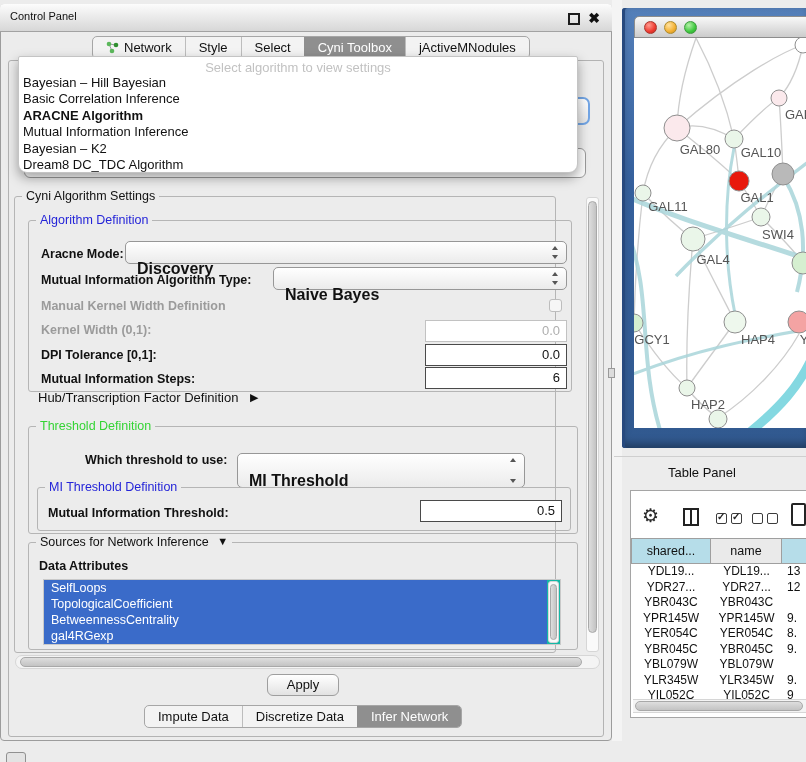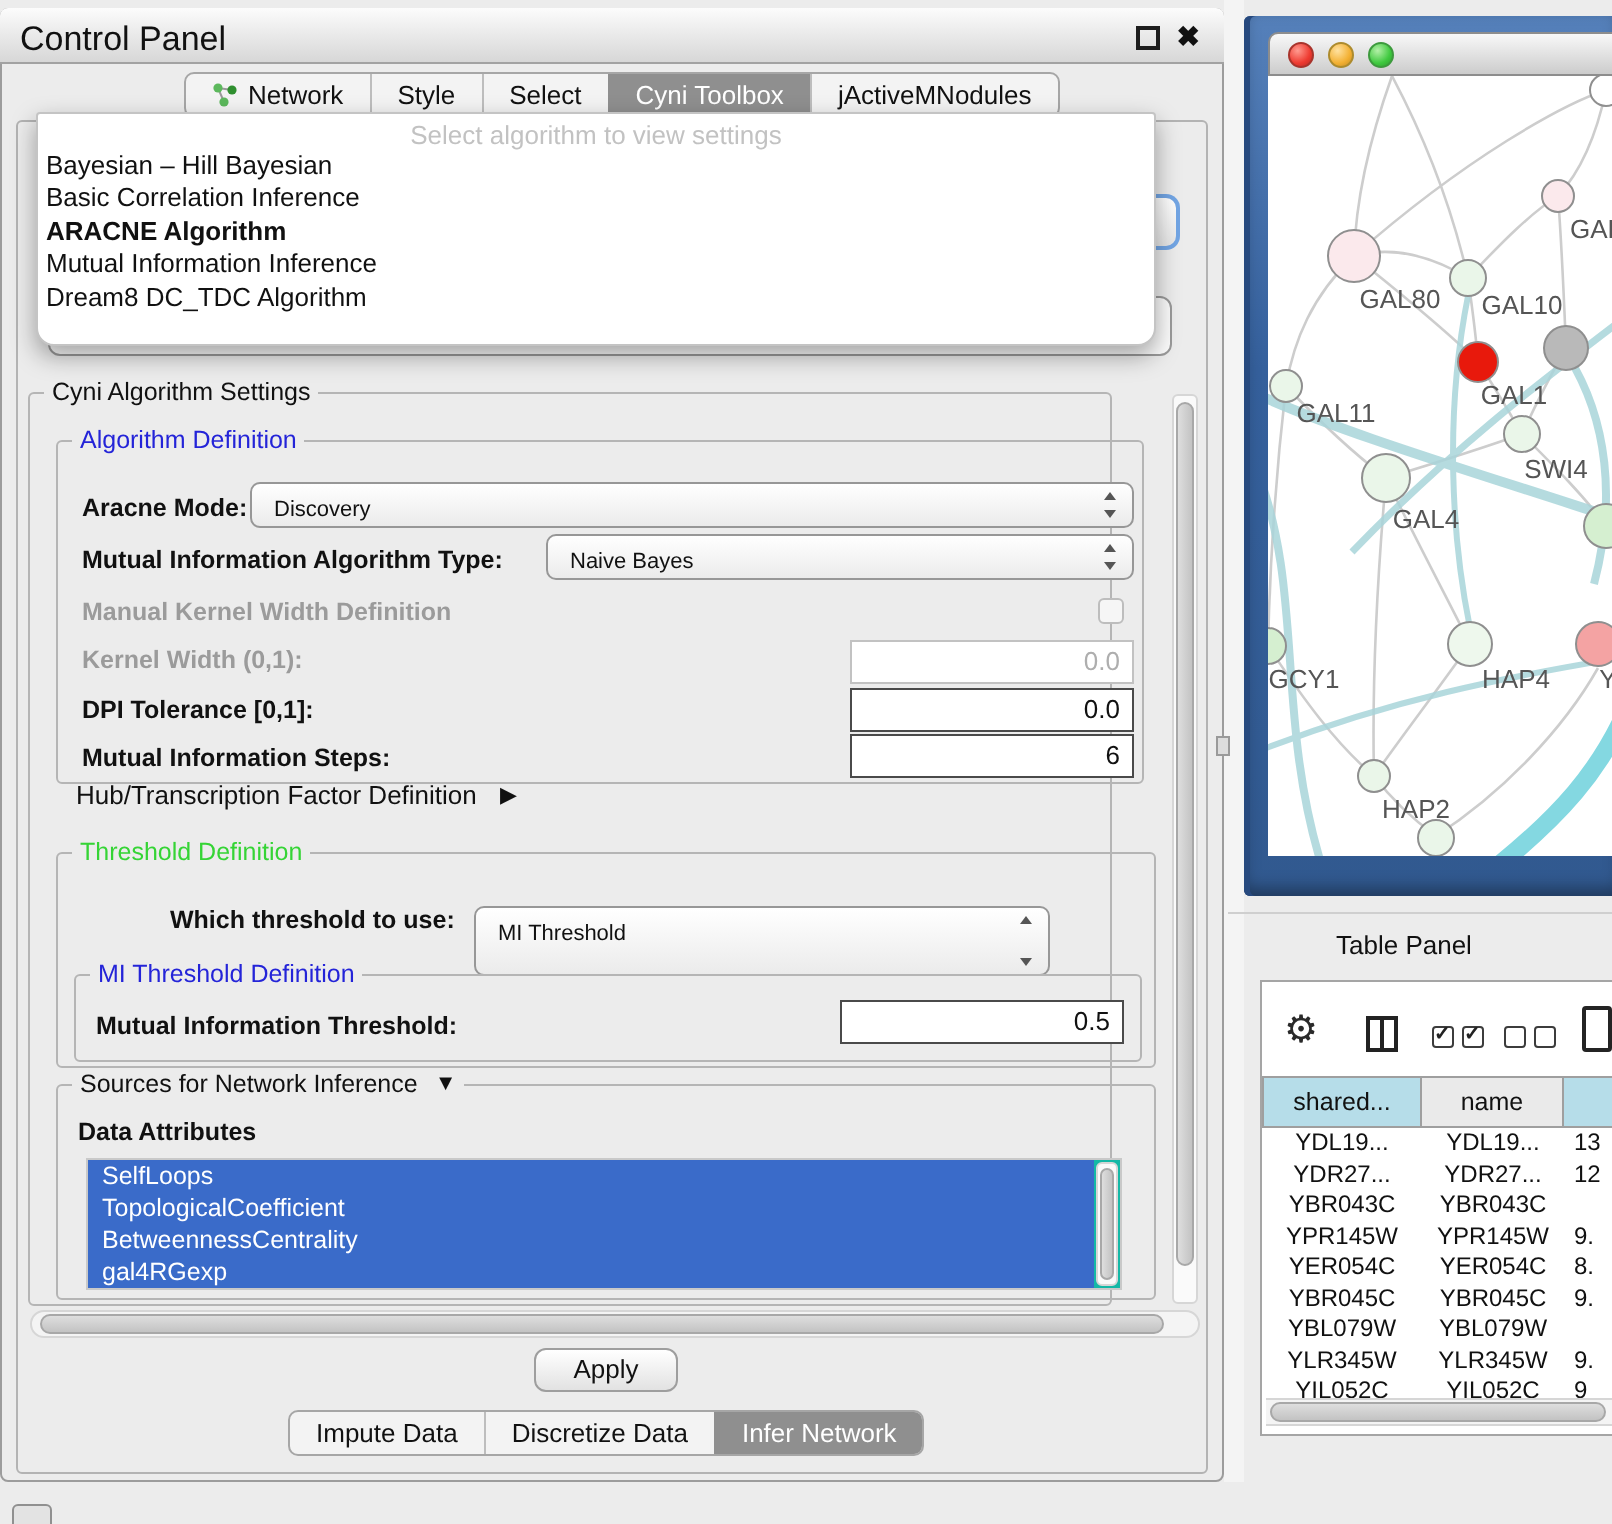--- a/index.html
+++ b/index.html
@@ -4,21 +4,21 @@
 <style>
   html,body{margin:0;padding:0;background:#ececec;}
   #stage{position:relative;width:806px;height:762px;background:#ececec;overflow:hidden;
          font-family:"Liberation Sans",sans-serif;color:#111;}
   
   .cpwin{position:absolute;left:0;top:4px;width:612px;height:737px;background:#ececec;
          border:1px solid #9c9c9c;border-radius:4px;box-sizing:border-box;}
   .cptitle{position:absolute;left:0;top:4px;width:612px;height:28px;
            background:linear-gradient(#fcfcfc,#d7d7d7);border-bottom:1px solid #a2a2a2;
            border-radius:4px 4px 0 0;box-sizing:border-box;}
-  .cptitle .txt{position:absolute;left:10px;top:6px;font-size:17px;}
+  .cptitle .txt{position:absolute;left:10px;top:6px;font-size:11px;}
   .wb-restore{position:absolute;right:32px;top:9px;width:8px;height:8px;border:2px solid #1d1d1d;background:transparent;}
   .wb-close{position:absolute;right:12px;top:5px;font-size:14px;font-weight:bold;color:#111;line-height:18px;}
   
   .tabbar{position:absolute;display:flex;height:23px;background:#f3f3f3;border:1px solid #a6a6a6;
           border-radius:5px;overflow:hidden;box-sizing:border-box;}
   .tabbar .tab{display:flex;align-items:center;gap:5px;padding:0 13px;font-size:13px;color:#111;
                border-left:1px solid #bdbdbd;white-space:nowrap;}
   .tabbar .tab:first-child{border-left:none;}
   .tabbar .tab.sel{background:#8f8f8f;color:#fff;border-left-color:#8f8f8f;}
   #top-tabs{left:92px;top:36px;}
@@ -45,21 +45,21 @@
           line-height:14px;white-space:nowrap;color:#111;}
   .gtitle.blue{color:#2424d8;}
   .gtitle.green{color:#35d435;}
   .lbl{position:absolute;font-size:12.5px;font-weight:bold;white-space:nowrap;color:#111;}
   .lbl.dis{color:#9b9b9b;}
   .plainrow{position:absolute;font-size:13px;font-weight:normal;color:#111;white-space:nowrap;}
   .tri{font-size:11px;position:relative;top:-1px;}
   
   .combo{position:absolute;background:linear-gradient(#ffffff,#ebebeb);border:1px solid #979797;
          border-radius:5px;box-sizing:border-box;}
-  .combo .cv{position:absolute;left:11px;top:3px;font-size:11px;line-height:21px;white-space:nowrap;}
+  .combo .cv{position:absolute;left:11px;top:16px;font-size:16px;line-height:21px;white-space:nowrap;font-weight:bold;}
   .combo .arrup{position:absolute;right:8px;top:4px;width:0;height:0;border-left:3.5px solid transparent;
                 border-right:3.5px solid transparent;border-bottom:4px solid #555;}
   .combo .arrdn{position:absolute;right:8px;bottom:4px;width:0;height:0;border-left:3.5px solid transparent;
                 border-right:3.5px solid transparent;border-top:4px solid #555;}
   
   .field{position:absolute;background:#fff;border:1px solid #9a9a9a;font-size:13px;text-align:right;
          padding:0 6px;box-sizing:border-box;height:22px;line-height:20px;color:#111;}
   .field.dark{border-color:#4a4a4a;}
   .field.dis{color:#aeaeae;border-color:#c2c2c2;}
   .checkbox{position:absolute;width:13px;height:13px;border:1px solid #bdbdbd;border-radius:3px;
@@ -162,20 +162,21 @@
   </div>
   <div class="frag-blue"></div>
 
   <div class="popup">
     <div class="prompt">Select algorithm to view settings</div>
     <div id="algo-options">
         <div class="opt">Bayesian – Hill Bayesian</div>
         <div class="opt">Basic Correlation Inference</div>
         <div class="opt bold">ARACNE Algorithm</div>
         <div class="opt">Mutual Information Inference</div>
+        <div class="opt">Bayesian – K2</div>
         <div class="opt">Dream8 DC_TDC Algorithm</div>
       </div>
   </div>
 
   <div class="group" style="left:14px;top:196px;width:542px;height:457px;">
     <span class="gtitle">Cyni Algorithm Settings</span>
   </div>
 
   <div class="group" style="left:28px;top:220px;width:544px;height:172px;">
     <span class="gtitle blue">Algorithm Definition</span>

